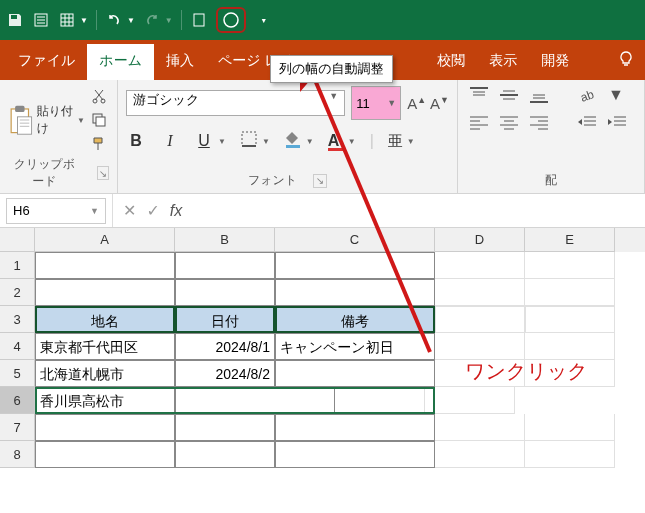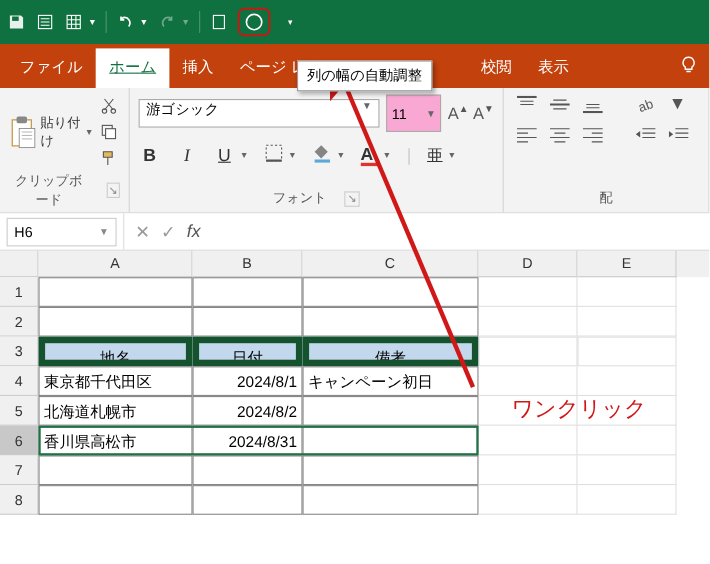--- a/index.html
+++ b/index.html
@@ -8,21 +8,21 @@
 
 .qat { background: #0f7040; height: 40px; display: flex; align-items: center; padding: 0 6px; gap: 8px; }
 .qat .ico { width: 18px; height: 18px; display: flex; align-items: center; justify-content: center; color: #fff; }
 .qat .sep { width: 1px; height: 20px; background: rgba(255,255,255,0.25); }
 .qat .dd { color:#fff; font-size:8px; margin-left:-4px; }
 .circle-hl { border:2px solid #b02318; border-radius:6px; padding:2px 4px; }
 
 
 .tabs { background:#c2410c; height:40px; display:flex; align-items:flex-end; padding:0 6px; position:relative; }
 .tab { color:#fff; font-size:14px; padding:8px 12px 10px; cursor:pointer; }
-.tab.active { background:#fff; color:#0f7040;text-decoration:underline; }
+.tab.active { background:#fff; color:#0f7040; }
 .bulb { position:absolute; right:10px; top:10px; color:#fff; }
 
 
 .tooltip { position:absolute; left:270px; top:55px; background:#fff; border:1px solid #999; padding:4px 8px; font-size:13px; box-shadow:2px 2px 4px rgba(0,0,0,0.3); z-index:50;}
 
 
 .ribbon { background:#f3f3f3; border-bottom:1px solid #d4d4d4; height:114px; display:flex; }
 .group { border-right:1px solid #d4d4d4; padding:6px 8px 2px; display:flex; flex-direction:column; justify-content:space-between; }
 .group-label { text-align:center; font-size:12px; color:#555; padding:2px 0; display:flex; justify-content:center; align-items:center; gap:16px;}
 .clip-group { width:118px; }
@@ -56,21 +56,21 @@
 .col-headers { display:flex; height:24px; background:#f0f0f0; }
 .corner { width:35px; border-right:1px solid #ccc; border-bottom:1px solid #ccc; background:#f0f0f0;}
 .ch { border-right:1px solid #ccc; border-bottom:1px solid #ccc; text-align:center; font-size:13px; color:#333; line-height:24px; background:#f0f0f0;}
 .ch.A{width:140px}.ch.B{width:100px}.ch.C{width:160px}.ch.D{width:90px}.ch.E{width:90px}
 .rows { }
 .row { display:flex; height:27px; }
 .rh { width:35px; background:#f0f0f0; border-right:1px solid #ccc; border-bottom:1px solid #ccc; text-align:center; font-size:13px; color:#333; line-height:27px;}
 .rh.sel { background:#d4d4d4; }
 .cell { border-right:1px solid #e0e0e0; border-bottom:1px solid #e0e0e0; font-size:14px; padding:0 4px; line-height:27px; overflow:hidden; white-space:nowrap;}
 .cell.A{width:140px}.cell.B{width:100px;text-align:right}.cell.C{width:160px}.cell.D{width:90px}.cell.E{width:90px}
-.thead .cell { background:#c3d8ec; text-align:center; border:6px solid #14532d;}
+.thead .cell { background:#c3d8ec; text-align:center; border:2px solid #14532d;}
 .tbody .cell.A,.tbody .cell.B,.tbody .cell.C{ border:1px solid #888; }
 .tbody .cell.B { text-align:right; }
 
 
 .row.selected .rh { background:#c8c8c8; }
 .sel-border { position:absolute; border:2px solid #1f7246; pointer-events:none; }
 
 
 .anno-text { position:absolute; color:#d01818; font-size:20px; left:465px; top:358px; font-weight:500;}
 .arrow-svg { position:absolute; left:300px; top:72px; pointer-events:none; z-index:40;}
@@ -135,20 +135,21 @@
 </div>
 
 <div class="tabs">
   <div class="tab">ファイル</div>
   <div class="tab active">ホーム</div>
   <div class="tab">挿入</div>
   <div class="tab">ページ レイ</div>
   <div class="tab" style="width:120px"></div>
   <div class="tab">校閲</div>
   <div class="tab">表示</div>
+  <div class="tab">開発</div>
   <span class="bulb"><svg width="18" height="18" viewBox="0 0 18 18">
         <path fill="none" stroke="#fff" stroke-width="1.3" d="M9 2a5 5 0 0 1 3 9v2H6v-2a5 5 0 0 1 3-9zM7 15h4"></path>
       </svg></span>
 </div>
 
 <div class="tooltip">列の幅の自動調整</div>
 
 <div class="ribbon">
   <div class="group clip-group">
     <div class="clip-top">
@@ -353,21 +354,20 @@
         <div class="rh">5</div>
         <div class="cell A">北海道札幌市</div>
         <div class="cell B">2024/8/2</div>
         <div class="cell C"></div>
         <div class="cell D"></div>
         <div class="cell E"></div>
       </div>
       <div class="row tbody selected">
         <div class="rh sel">6</div>
         <div class="cell A">香川県高松市</div>
-        <div class="cell B">2024/8/31</div>
         <div class="cell C"></div>
         <div class="cell D"></div>
         <div class="cell E"></div>
       </div>
       <div class="row tbody">
         <div class="rh">7</div>
         <div class="cell A"></div>
         <div class="cell B"></div>
         <div class="cell C"></div>
         <div class="cell D"></div>

